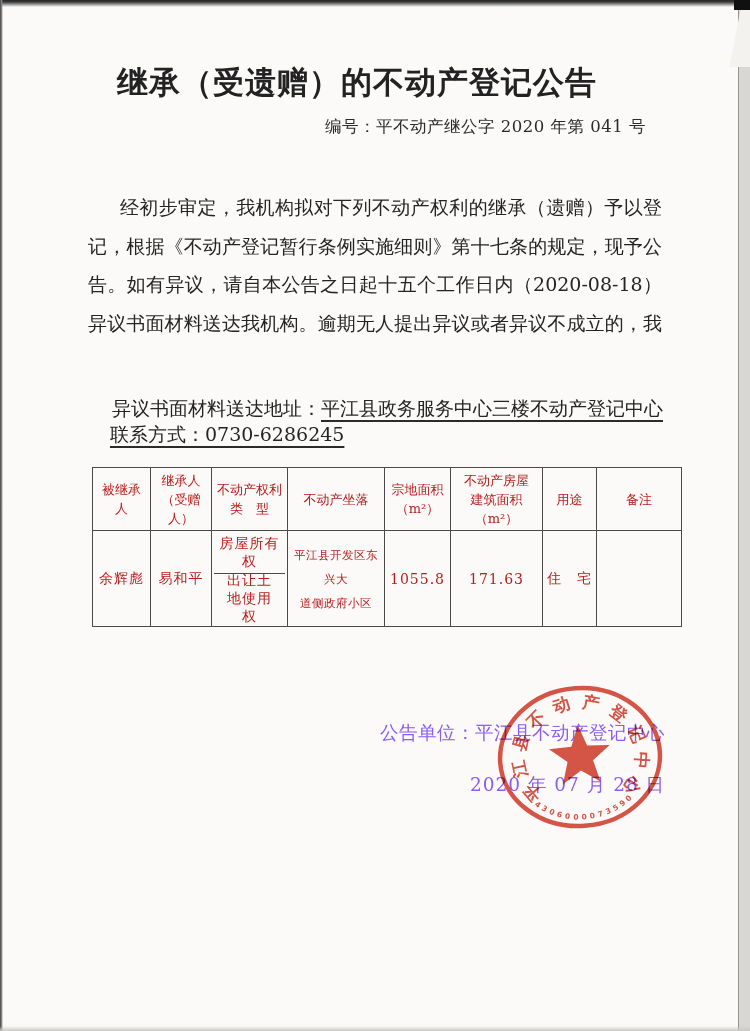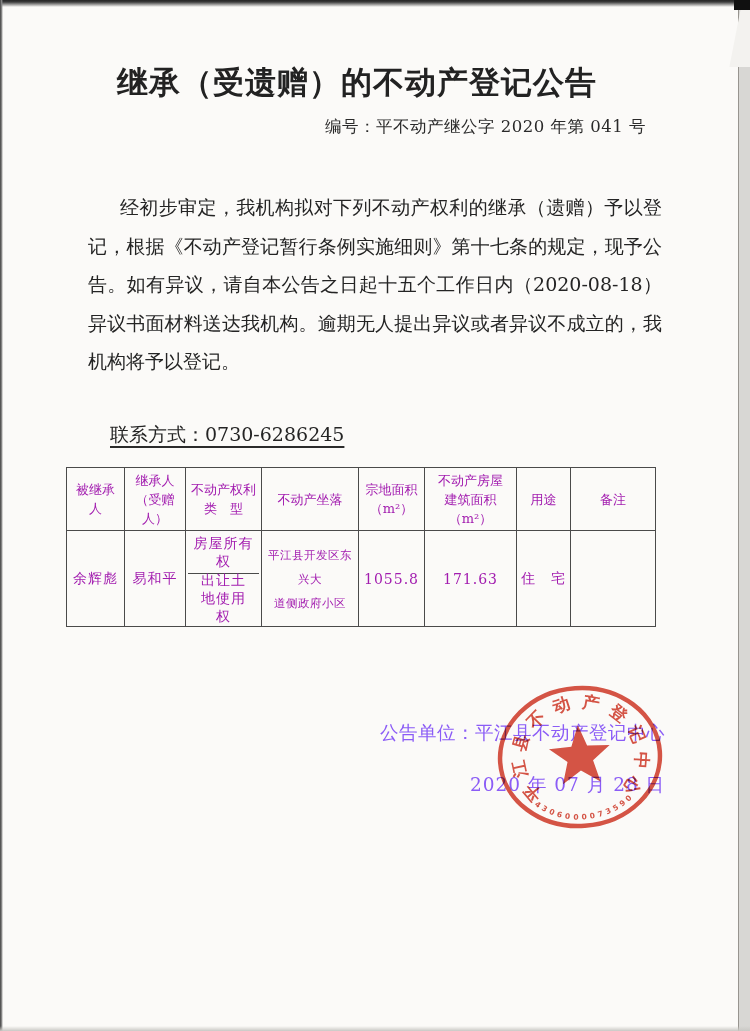--- a/index.html
+++ b/index.html
@@ -59,23 +59,23 @@
     font-size:19px;white-space:nowrap;text-indent:22px;color:#242424;
   }
   .u{
     text-decoration:underline;
     text-underline-offset:5px;
     text-decoration-thickness:1.5px;
     text-decoration-color:#2b2b2b;
   }
   
   table.notice{
-    position:absolute;top:467px;left:66px;width:589px;
+    position:absolute;top:467px;left:92px;width:589px;
     border-collapse:collapse;table-layout:fixed;
-    font-size:13.5px;color:#a21caf;
+    font-size:13.5px;color:#b91c1c;
   }
   table.notice th,table.notice td{
     border:1px solid var(--table-border);
     text-align:center;vertical-align:middle;
     font-weight:normal;padding:2px;
   }
   table.notice thead tr{height:63px;}
   table.notice tbody tr{height:92px;}
   th.hdr{white-space:pre-line;line-height:19px;font-size:13px;}
   td.cell{font-size:14px;letter-spacing:1px;margin-top:24px;}
@@ -116,23 +116,23 @@
   <div class="edge-bottom"></div>
 
   <h1 class="title">继承（受遗赠）的不动产登记公告</h1>
   <div class="doc-number">编号：平不动产继公字 2020 年第 041 号</div>
 
   <div class="body-lines">
     <p class="just first">经初步审定，我机构拟对下列不动产权利的继承（遗赠）予以登</p>
     <p class="just">记，根据《不动产登记暂行条例实施细则》第十七条的规定，现予公</p>
     <p class="just">告。如有异议，请自本公告之日起十五个工作日内（2020-08-18）将</p>
     <p class="just">异议书面材料送达我机构。逾期无人提出异议或者异议不成立的，我</p>
-    <p>机构将予以登记。</p>
   </div>
 
+  <div class="address-line"><span>异议书面材料送达地址：</span><span class="u">平江县政务服务中心三楼不动产登记中心</span></div>
 
   <div class="contact-line"><span class="u">联系方式：0730-6286245</span></div>
 
   <table class="notice">
     <colgroup>
       <col style="width:58px">
         <col style="width:61px">
         <col style="width:76px">
         <col style="width:97px">
       <col style="width:66px">

